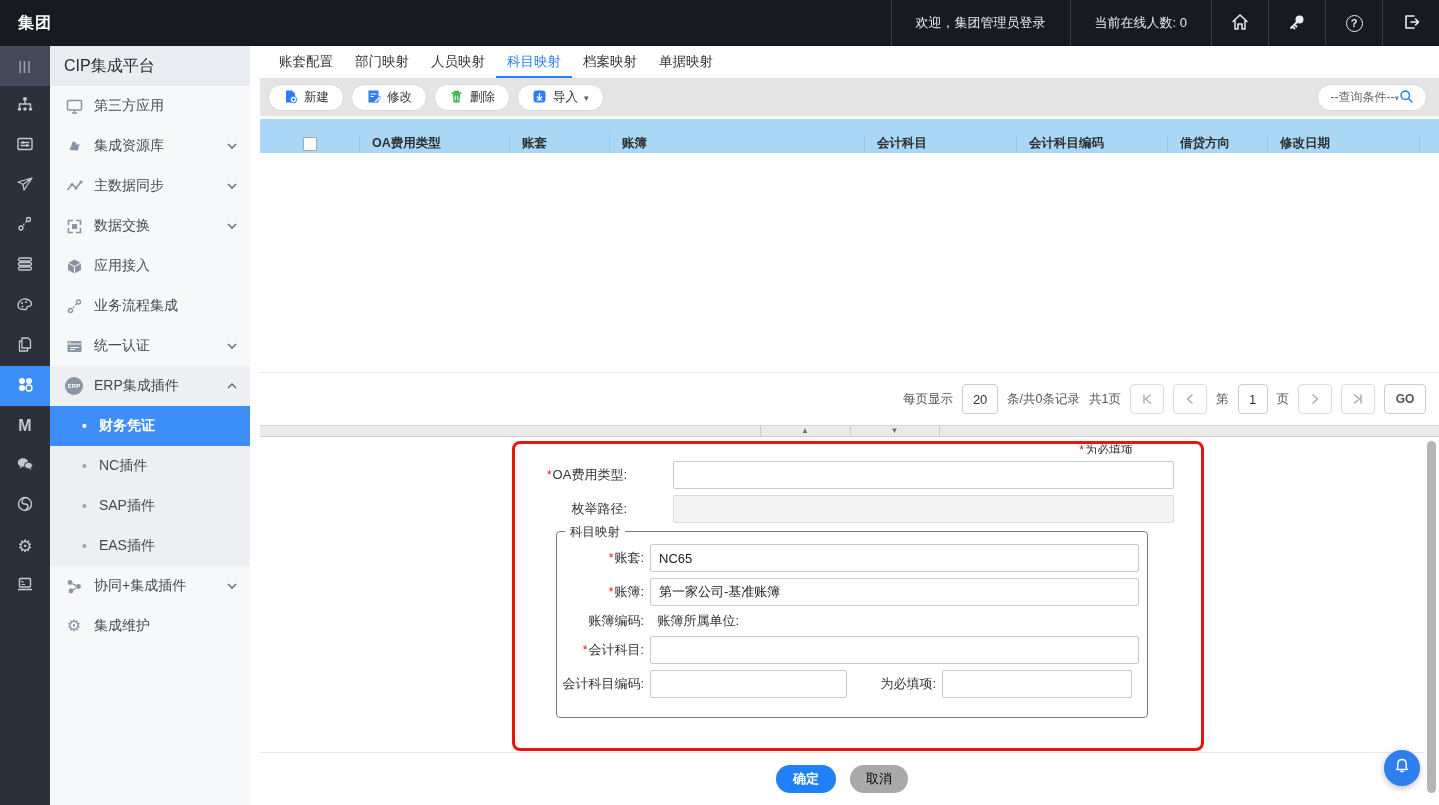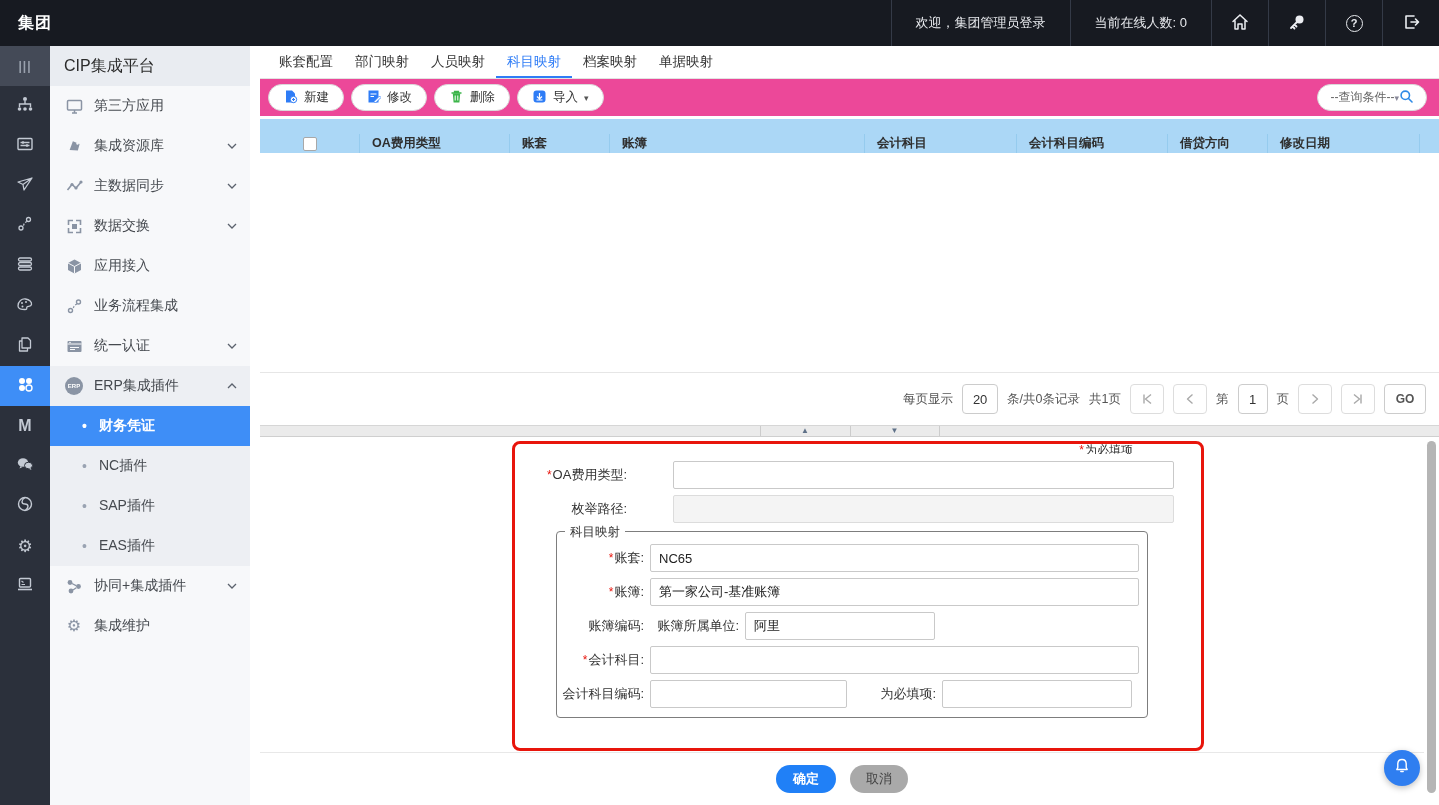--- a/index.html
+++ b/index.html
@@ -35,21 +35,21 @@
   .sub-item.active { background:#3e8ef7; color:#fff; font-weight:bold; }
   .sub-item.active .bullet { color:#fff; }
 
   
   .main { position:absolute; left:260px; top:46px; right:0; bottom:0; background:#fff; display:flex; flex-direction:column; }
 
   .tabbar { height:33px; border-bottom:1px solid #e2e2e2; display:flex; padding-left:8px; flex:0 0 33px; background:#fff; }
   .tab { padding:0 11px; font-size:13.5px; color:#333; line-height:31px; cursor:pointer; border-bottom:2px solid transparent; }
   .tab.active { color:#2e7cf6; border-bottom-color:#2e7cf6; }
 
-  .toolbar { height:37px; flex:0 0 37px; background:#ec4899; display:flex; align-items:center; padding:0 12px 0 8px; gap:7px; }
+  .toolbar { height:37px; flex:0 0 37px; background:#e5e5e5; display:flex; align-items:center; padding:0 12px 0 8px; gap:7px; }
   .pill { height:27px; background:#fff; border:1px solid #d9d9d9; border-radius:14px; display:flex; align-items:center; gap:6px; padding:0 14px; font-size:12.5px; color:#333; cursor:pointer; }
   .pill .caret { font-size:9px; color:#555; }
   .query-pill { margin-left:auto; height:27px; background:#fff; border:1px solid #d9d9d9; border-radius:14px; display:flex; align-items:center; padding:0 12px; font-size:12px; color:#666; cursor:pointer; }
   .query-pill .caret { font-size:9px; color:#889; }
 
   .gap3 { flex:0 0 3px; background:#fff; }
 
   .thead { flex:0 0 34px; display:flex; background:#abd7f6; }
   .th { display:flex; align-items:center; padding-left:12px; font-size:12.5px; font-weight:bold; color:#2f2f2f; border-right:1px solid #95cbee;margin-top:15px; }
   .th.chk { justify-content:center; padding-left:0; }
@@ -81,21 +81,21 @@
   .legend { position:absolute; top:-8px; left:8px; background:#fff; padding:0 5px; font-size:12.5px; color:#333; }
   .grow { display:flex; align-items:center; margin-bottom:6px; }
   .glabel { width:93px; text-align:right; font-size:13px; color:#333; padding-right:6px; white-space:nowrap; }
   .ginput { height:28px; border:1px solid #c9c9c9; border-radius:2px; font-size:13px; padding:0 8px; width:489px; background:#fff; color:#222; font-family:"Liberation Sans","DejaVu Sans",sans-serif; outline:none; }
   .ginput.half { width:197px; }
   .glabel2 { width:95px; text-align:right; font-size:13px; color:#333; padding-right:6px; white-space:nowrap; }
   .ginput.half2 { width:190px; }
 
   .panel-footer { position:absolute; left:0; right:15px; bottom:0; height:53px; border-top:1px solid #e8e8e8; display:flex; align-items:center; justify-content:center; gap:14px; background:#fff; }
   .btn-ok { width:60px; height:28px; border-radius:14px; background:#2080f7; color:#fff; font-size:13px; font-weight:bold; border:none; display:flex; align-items:center; justify-content:center; cursor:pointer; }
-  .btn-cancel { width:58px; height:28px; border-radius:14px; background:#a9a9a9; color:#404040; font-size:13px; border:none; display:flex; align-items:center; justify-content:center; cursor:pointer; }
+  .btn-cancel { width:58px; height:28px; border-radius:14px; background:#a9a9a9; color:#000000; font-size:13px; border:none; display:flex; align-items:center; justify-content:center; cursor:pointer; }
 
   .v-scroll { position:absolute; right:3px; top:2px; bottom:2px; width:9px; }
   .v-thumb { position:absolute; top:2px; bottom:10px; width:9px; background:#b5b5b5; border-radius:5px; }
 
   .bell-fab { position:absolute; left:1384px; top:750px; width:36px; height:36px; border-radius:50%; background:#2f7ef0; display:flex; align-items:center; justify-content:center; box-shadow:0 2px 6px rgba(0,0,0,.25); cursor:pointer; z-index:9; }
 </style>
 </head>
 <body>
 
 <div class="topbar">
@@ -514,21 +514,20 @@
         </div>
 
         <div class="grow">
           <span class="glabel"><span class="star">*</span><span>账簿:</span></span>
           <input class="ginput" type="text" value="第一家公司-基准账簿" style="">
         </div>
 
         <div class="grow">
           <span class="glabel"><span>账簿编码:</span></span>
           <span class="glabel2"><span>账簿所属单位:</span></span>
-          <input class="ginput half2" type="text" disabled="" value="阿里" style="">
         </div>
 
         <div class="grow">
           <span class="glabel"><span class="star">*</span><span>会计科目:</span></span>
           <input class="ginput" type="text" value="" style="">
         </div>
 
         <div class="grow">
           <span class="glabel"><span>会计科目编码:</span></span>
           <input class="ginput half" type="text" disabled="" value="" style="">

